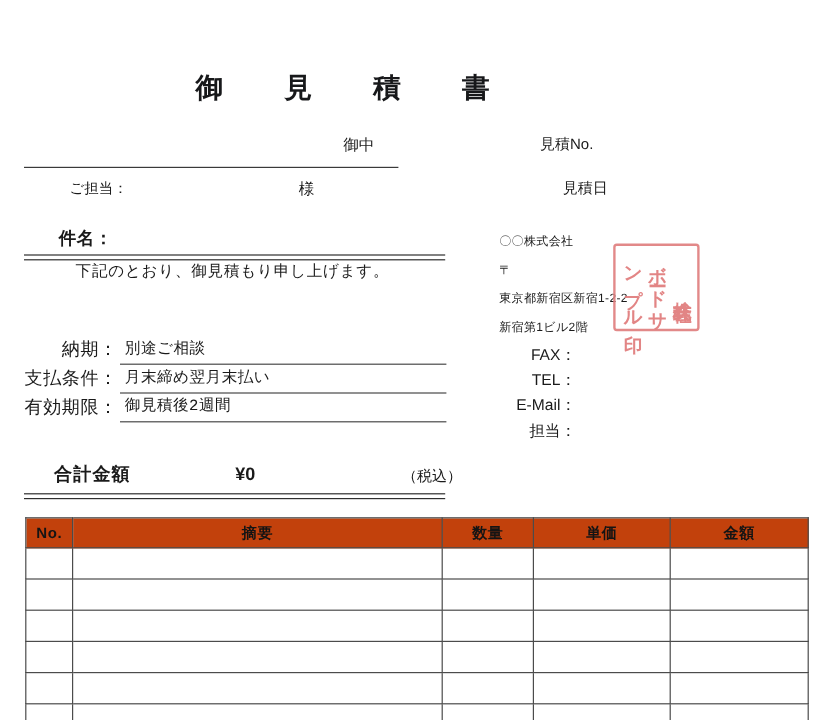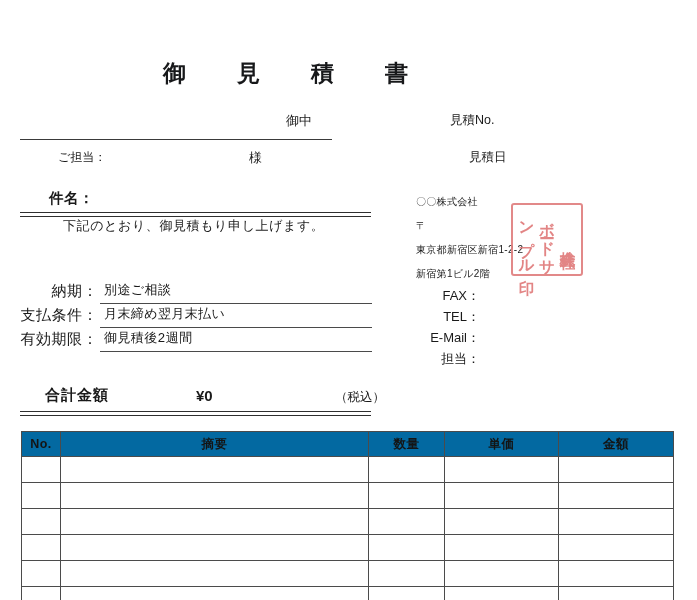--- a/index.html
+++ b/index.html
@@ -232,21 +232,21 @@
     border-collapse: collapse;
     table-layout: fixed;
   }
   .items th, .items td {
     border: 1.2px solid #4b4b4b;
     height: 25px;
     padding: 0;
     font-size: 12.5px;
   }
   .items thead th {
-    background: #0369a1;
+    background: #c2410c;
     font-weight: bold;
     text-align: center;
     letter-spacing: 0.5px;
     color: #141414;
     height: 24px;
   }
   .items tbody td { height: 25px; }
   .col-no    { width: 39px; }
   .col-desc  { width: 308px; }
   .col-qty   { width: 76px; }

